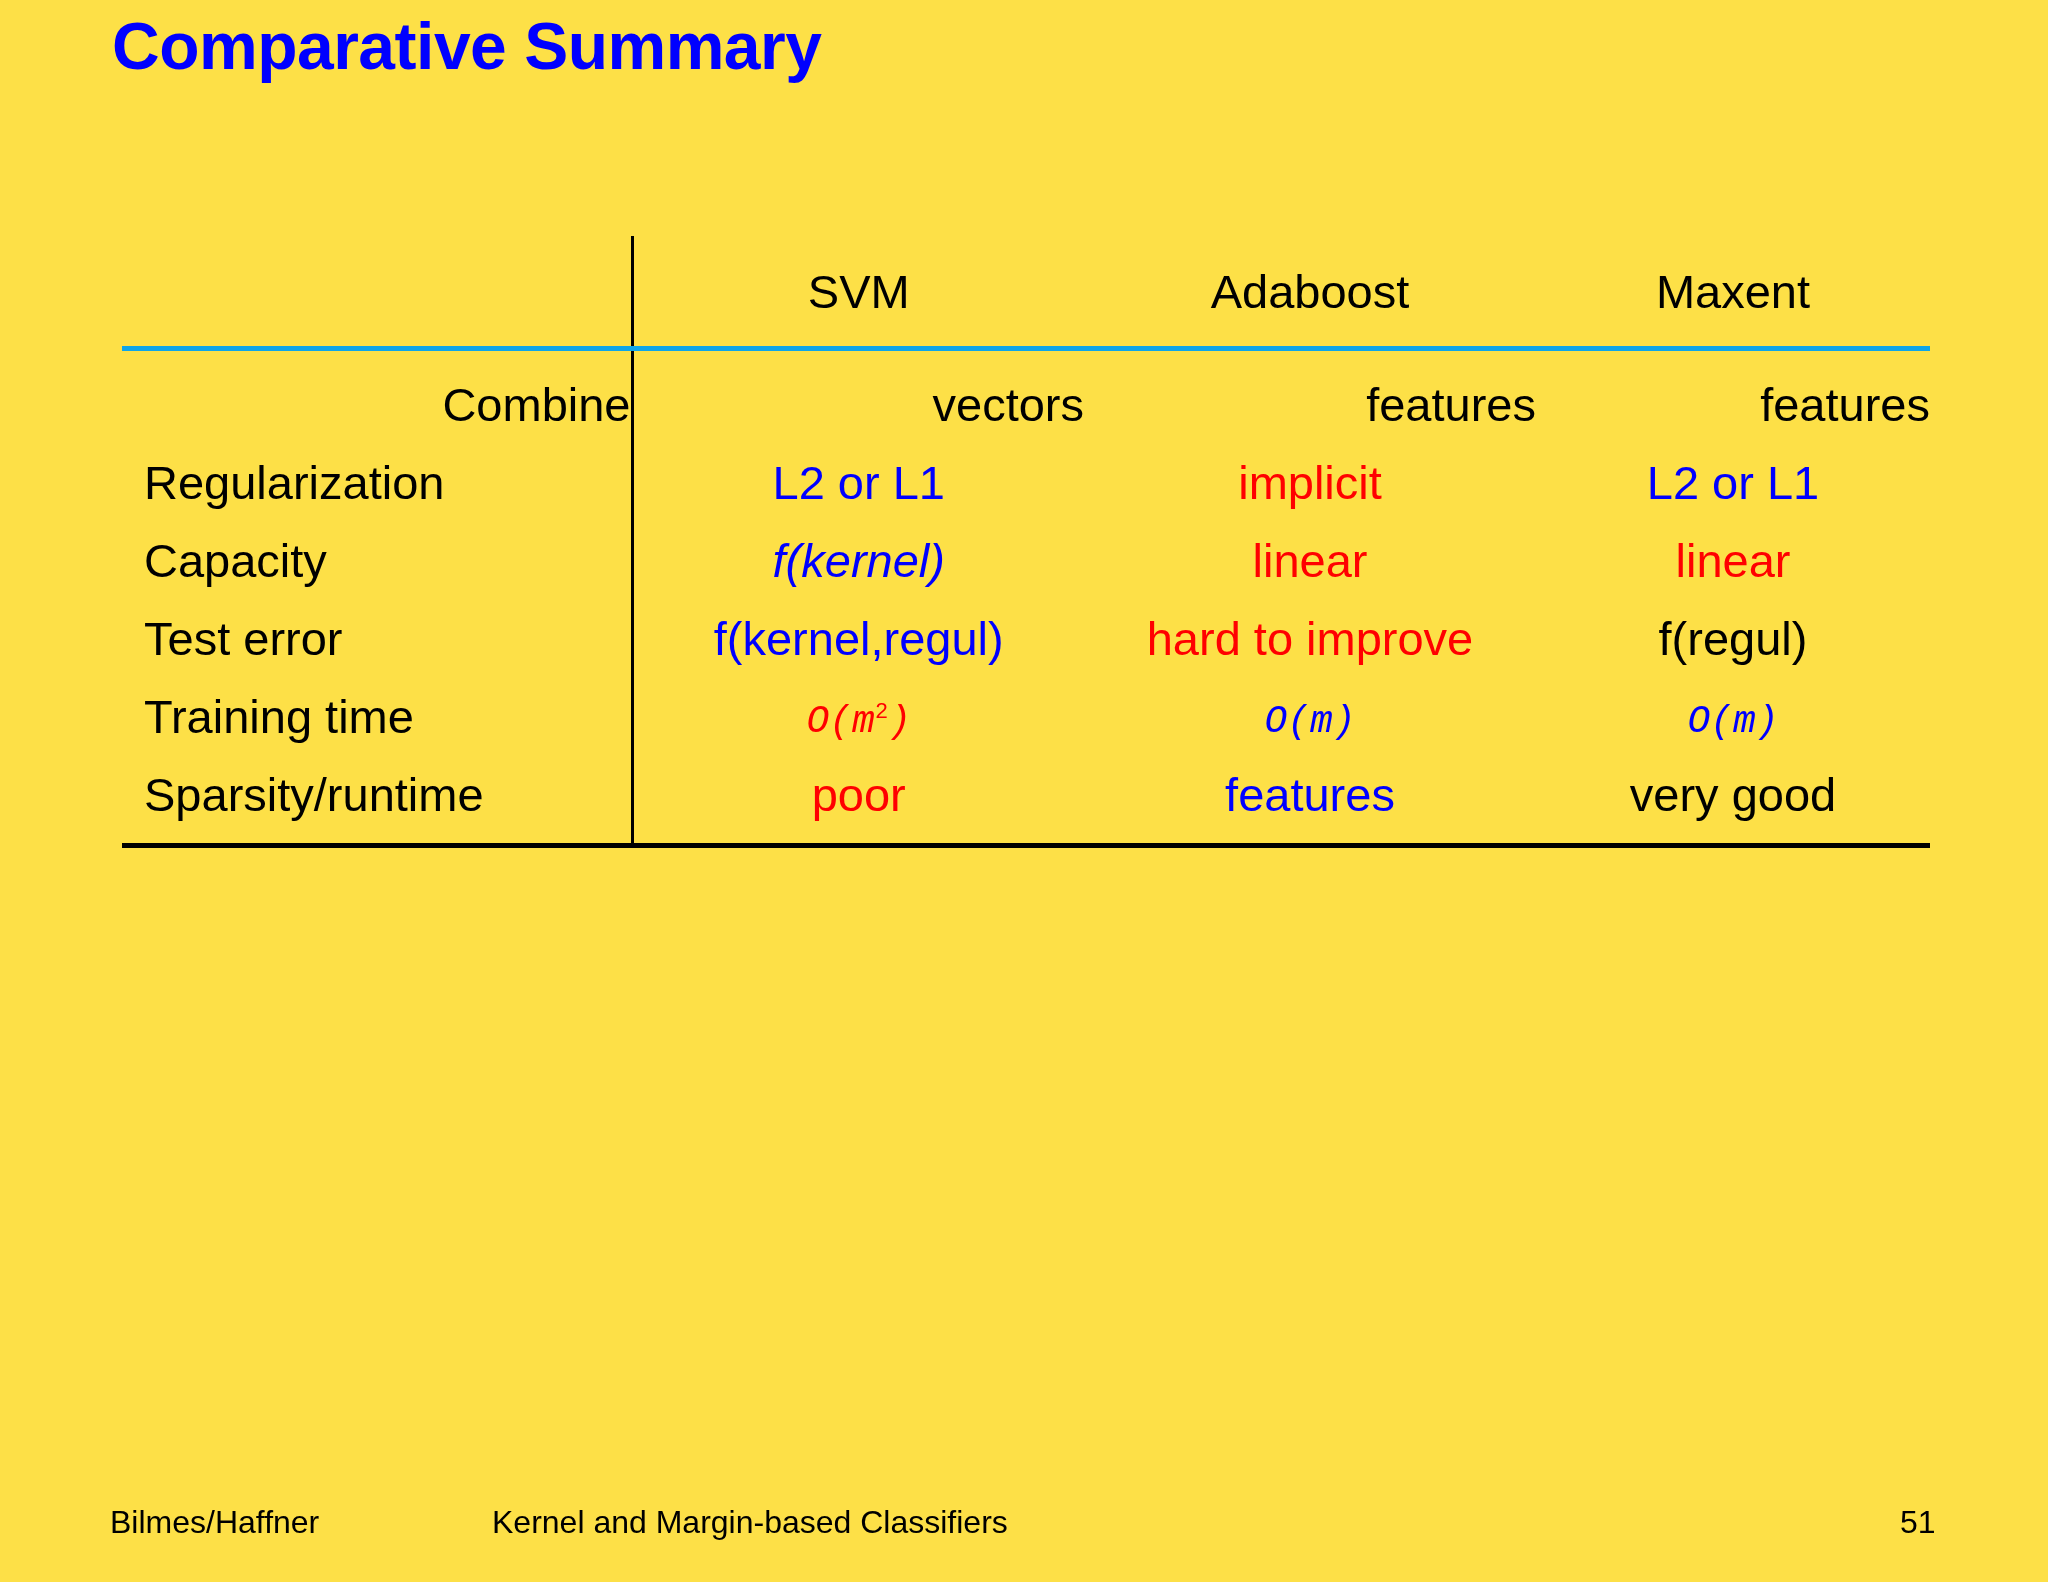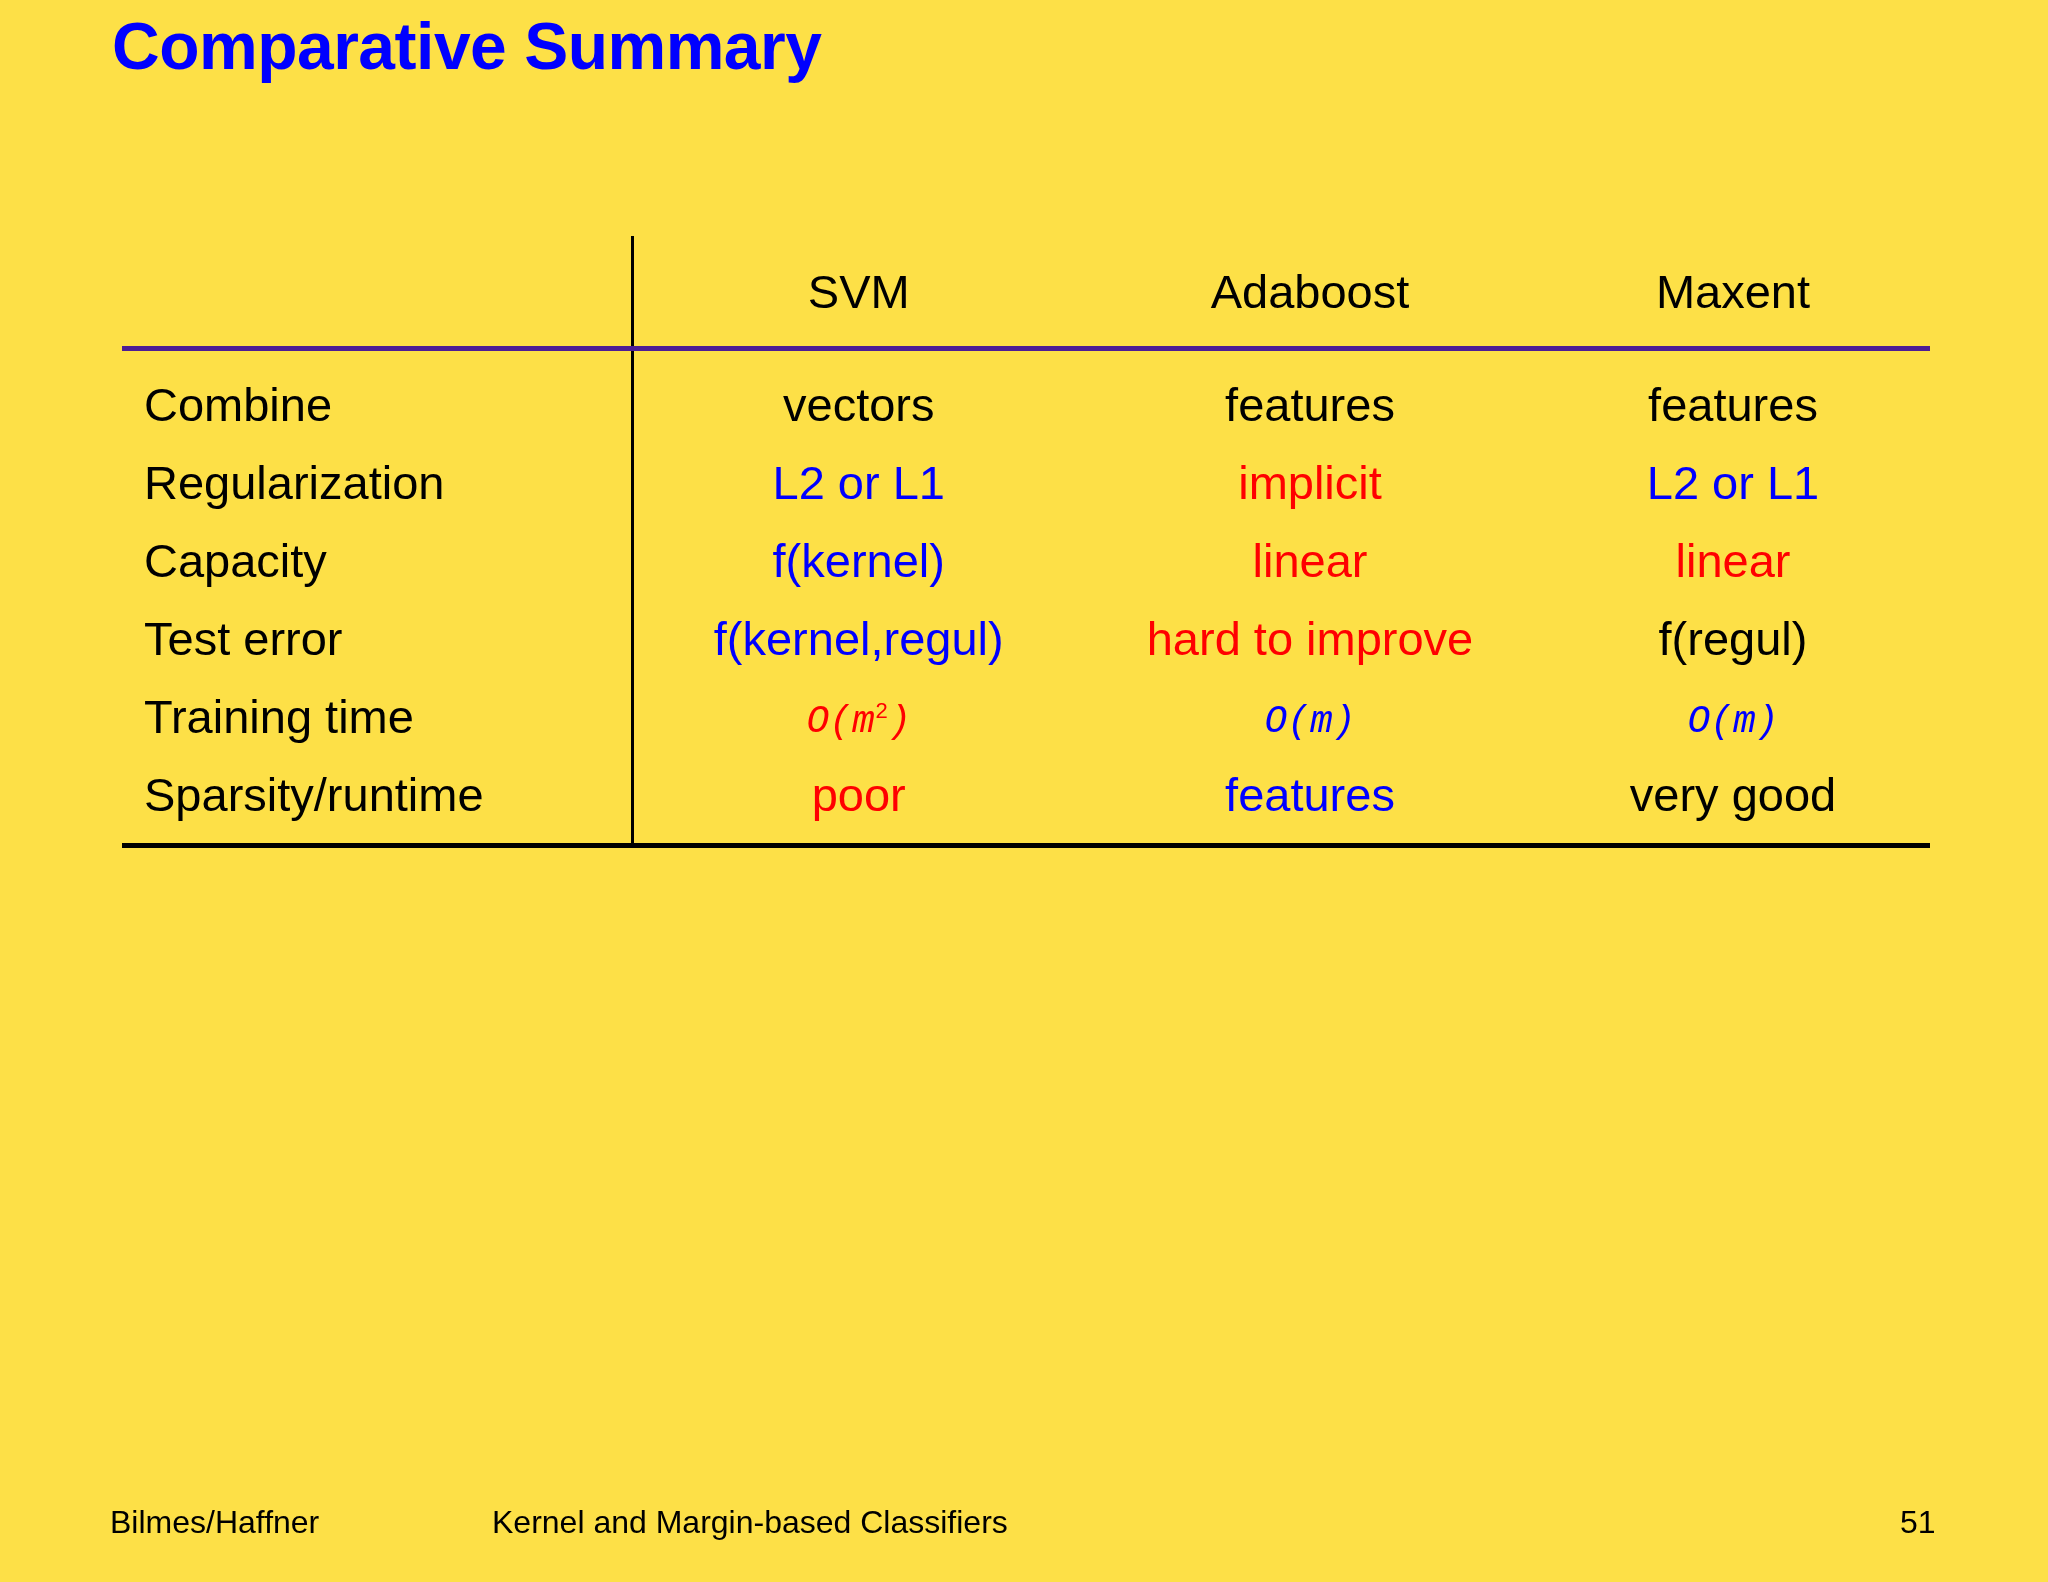--- a/index.html
+++ b/index.html
@@ -68,21 +68,21 @@
     padding-left: 22px;
   }
 
   
   table.cmp th.label-head,
   table.cmp td.rowlabel {
     border-right: 3px solid #000000;
   }
   
   table.cmp thead tr { }
-  table.cmp tbody tr:first-child td { border-top: 5px solid #4c1d95; }
+  table.cmp tbody tr:first-child td { border-top: 5px solid #0ea5e9; text-align: right; }
   table.cmp tbody tr:last-child  td { border-bottom: 5px solid #000000; }
 
   
   table.cmp tbody tr:first-child td { padding-top: 14px; }
   table.cmp tbody tr:last-child  td { padding-bottom: 10px; }
 
   .blue { color: #0000ff; }
   .red  { color: #ff0000; }
 
   
@@ -154,21 +154,21 @@
             <td style="color: rgb(0, 0, 0);">features</td>
           </tr>
           <tr>
             <td class="rowlabel">Regularization</td>
             <td style="color: rgb(0, 0, 255);">L2 or L1</td>
             <td style="color: rgb(255, 0, 0);">implicit</td>
             <td style="color: rgb(0, 0, 255);">L2 or L1</td>
           </tr>
           <tr>
             <td class="rowlabel">Capacity</td>
-            <td style="color: rgb(0, 0, 255);">f(kernel)</td>
+            <td style="color: rgb(0, 0, 255); font-style: italic;">f(kernel)</td>
             <td style="color: rgb(255, 0, 0);">linear</td>
             <td style="color: rgb(255, 0, 0);">linear</td>
           </tr>
           <tr>
             <td class="rowlabel">Test error</td>
             <td style="color: rgb(0, 0, 255);">f(kernel,regul)</td>
             <td style="color: rgb(255, 0, 0);">hard to improve</td>
             <td style="color: rgb(0, 0, 0);">f(regul)</td>
           </tr>
           <tr>

